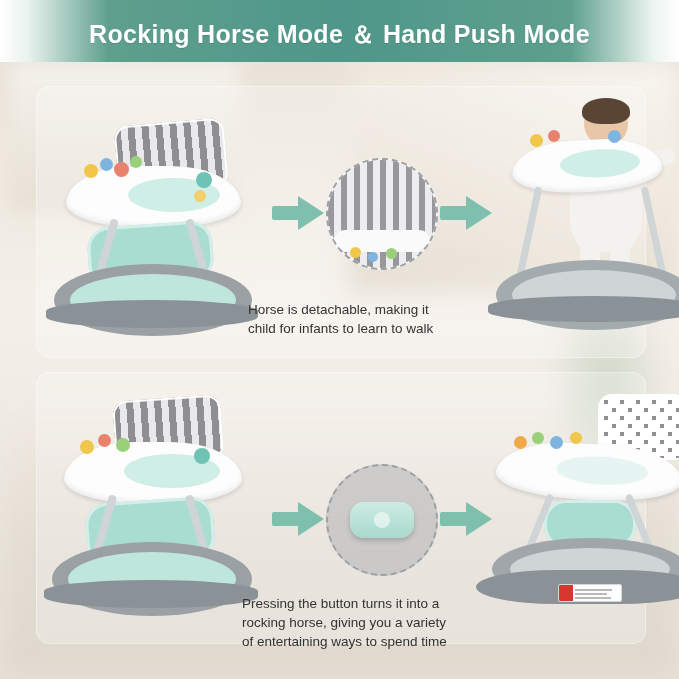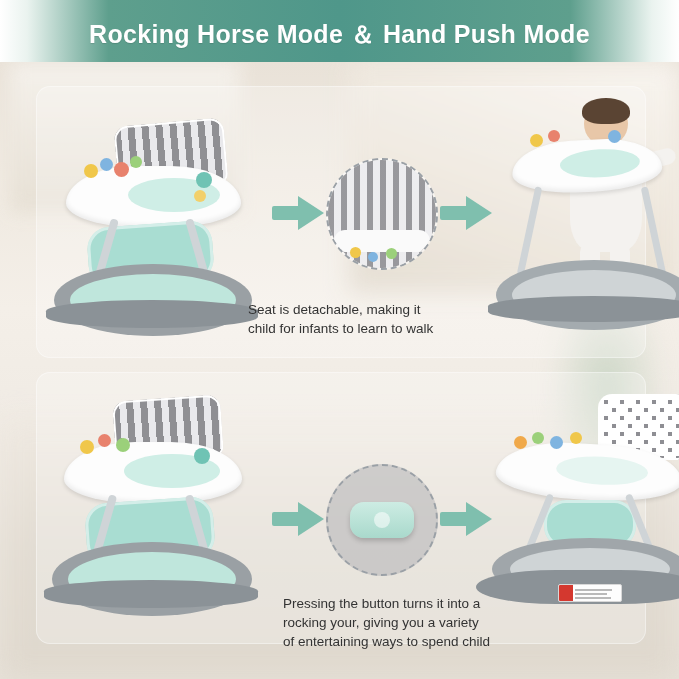--- a/index.html
+++ b/index.html
@@ -333,21 +333,21 @@
 
         <div class="w-frame-bar" style="left:38px; top:86px; width:7px; height:90px; transform:rotate(12deg);"></div>
         <div class="w-frame-bar" style="left:162px; top:86px; width:7px; height:90px; transform:rotate(-12deg);"></div>
         <div class="w-base" style="left:8px; top:160px; width:196px; height:70px; background:#a4abaf;">
           <div class="w-base-in" style="left:16px; top:10px; width:164px; height:50px; background:#cfd4d6;"></div>
         </div>
         <div class="w-rocker" style="left:0px; top:196px; width:210px; height:26px; background:#8b9297;"></div>
       </div>
 
       <div class="caption" style="left:212px; top:214px; width:240px;">
-        <div>Seat is detachable, making it</div>
+        <div>Horse is detachable, making it</div>
         <div>child for infants to learn to walk</div>
       </div>
     </div>
 
     <div class="panel" id="panel-bottom">
 
       <div class="walker" style="left:8px; top:20px; width:215px; height:230px;">
         <div class="w-seatback" style="left:70px; top:6px; width:108px; height:62px; transform:rotate(-4deg);"></div>
         <div class="w-tray" style="left:20px; top:50px; width:178px; height:62px;">
           <div class="w-tray-in" style="left:60px; top:12px; width:96px; height:34px; background:#cfeee6;"></div>
@@ -396,20 +396,20 @@
         </div>
         <div class="w-rocker" style="left:2px; top:182px; width:224px; height:34px; background:#8b9297; border-radius:50%/70%;"></div>
         <div class="sticker" style="left:84px; top:196px; width:62px; height:16px;">
           <div class="red"></div>
           <div class="ln" style="top:4px; width:60%;"></div>
           <div class="ln" style="top:8px; width:52%;"></div>
           <div class="ln" style="top:12px; width:58%;"></div>
         </div>
       </div>
 
-      <div class="caption" style="left:206px; top:222px; width:256px;margin-left:41px;">
+      <div class="caption" style="left:206px; top:222px; width:256px;">
         <div>Pressing the button turns it into a</div>
-        <div>rocking your, giving you a variety</div>
-        <div>of entertaining ways to spend child</div>
+        <div>rocking horse, giving you a variety</div>
+        <div>of entertaining ways to spend time</div>
       </div>
     </div>
   </div>
 </div>
 
 </body></html>

